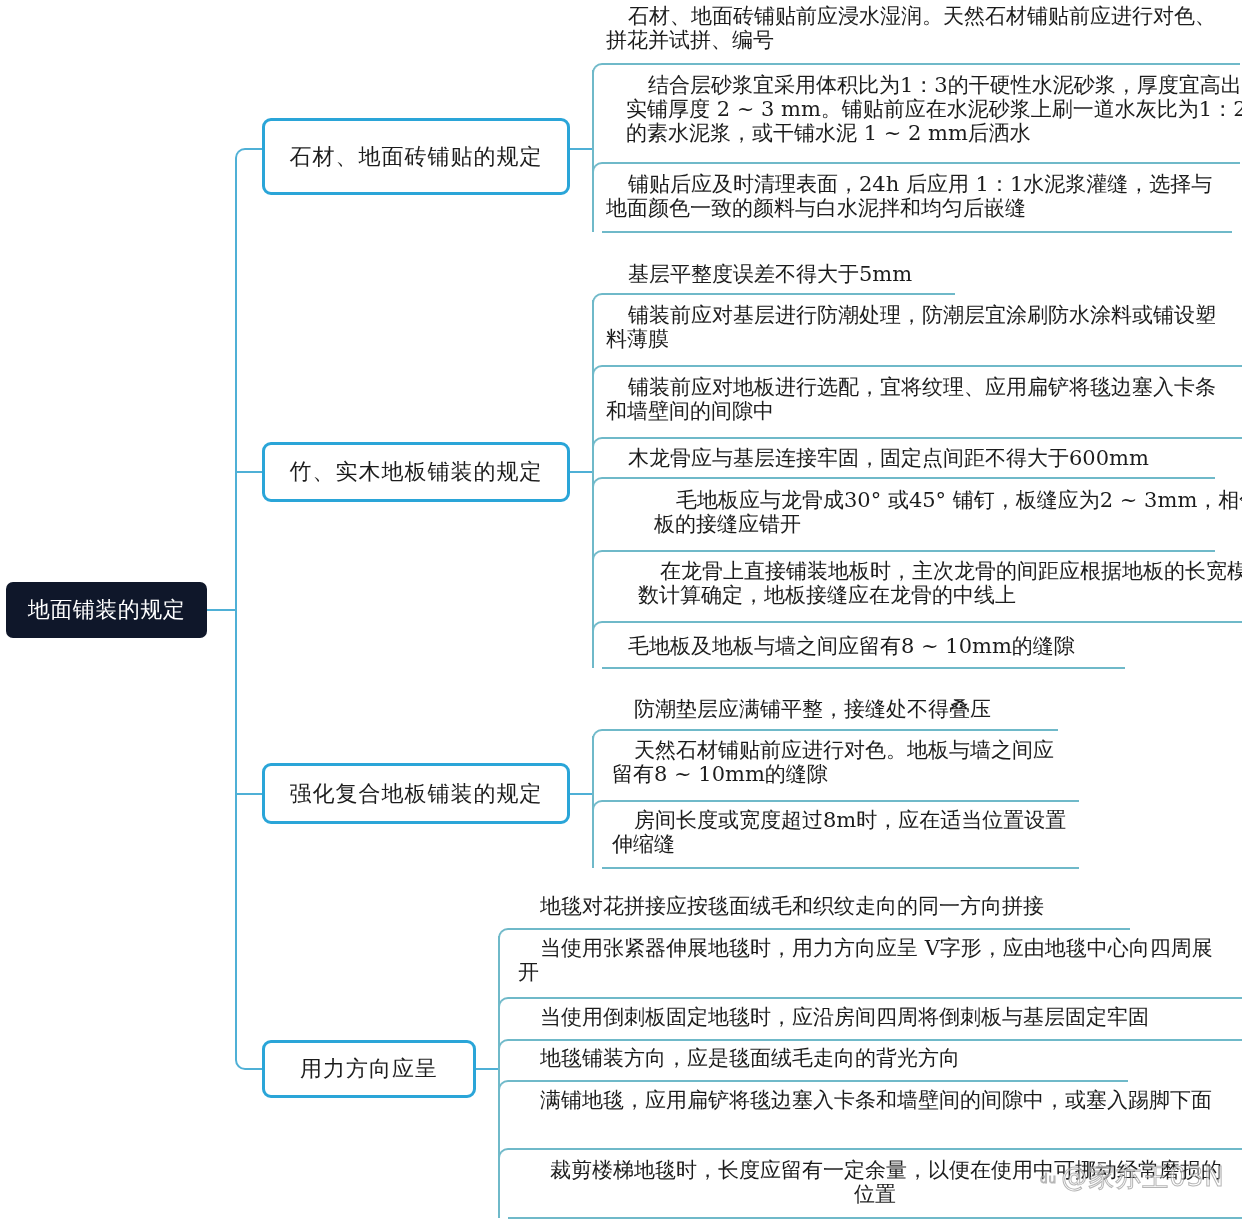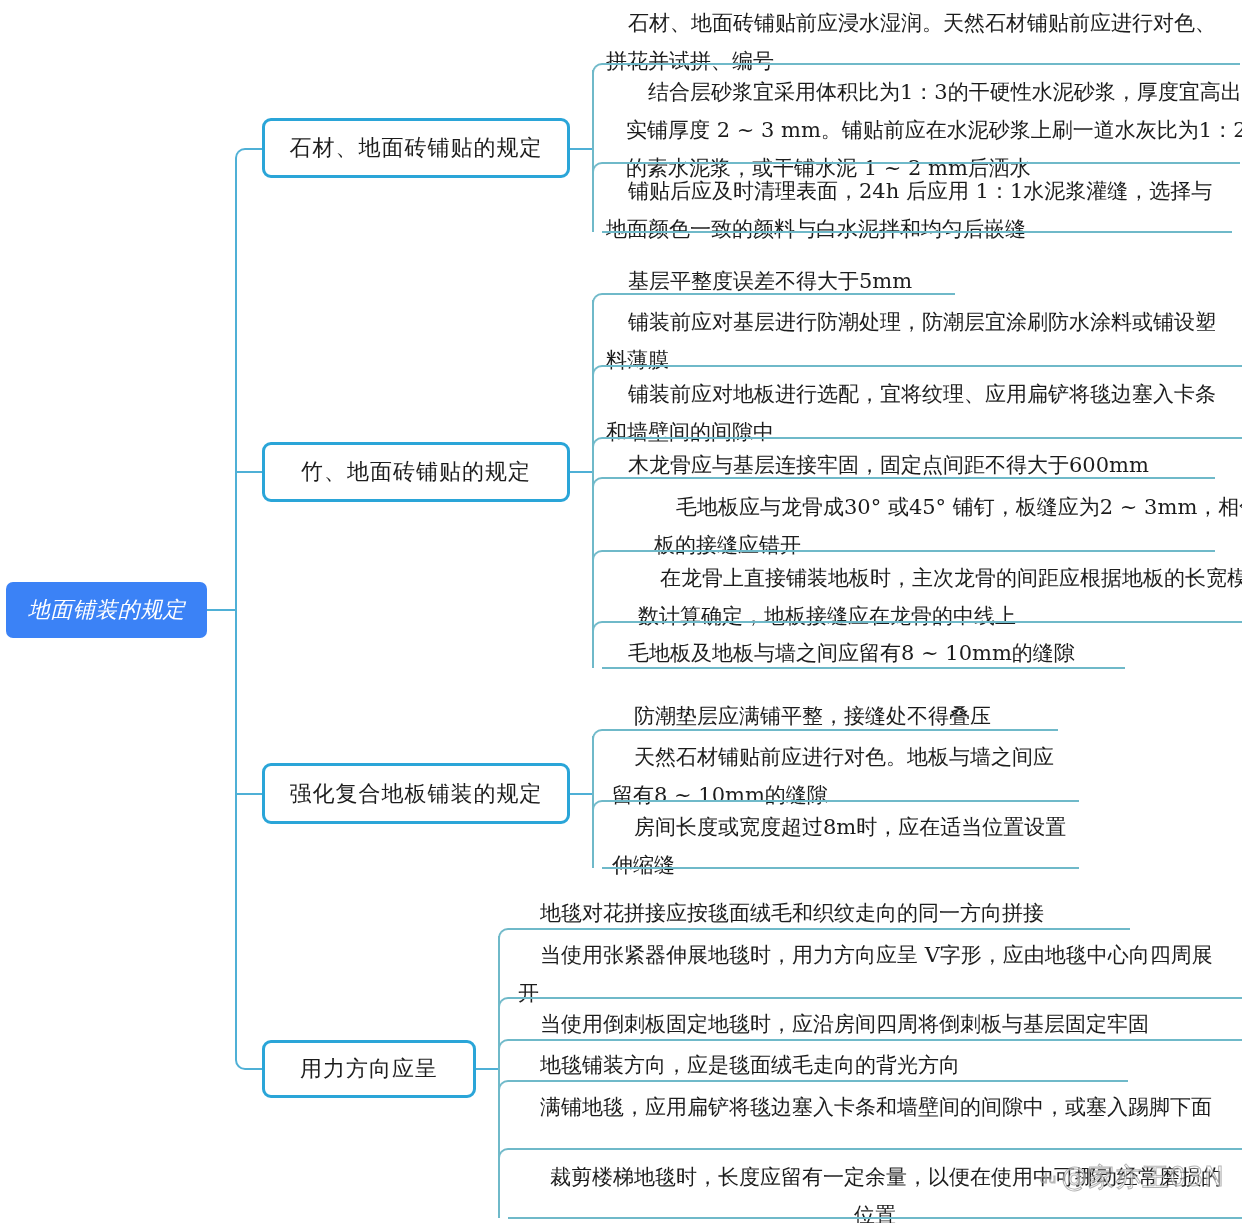--- a/index.html
+++ b/index.html
@@ -5,43 +5,42 @@
     html, body { margin: 0; padding: 0; }
     body {
       width: 1242px; height: 1223px; position: relative; overflow: hidden;
       background: #ffffff;
       font-family: "DejaVu Serif", "Liberation Serif", serif;
       color: #1c1c1c;
     }
     .line { position: absolute; background: #4fb0d6; }
     .root {
       position: absolute; left: 6px; top: 582px; width: 201px; height: 56px;
-      background: #3b82f6; border-radius: 7px; color: #ffffff;
+      background: #0f172a; border-radius: 7px; color: #ffffff;
       font-family: "DejaVu Sans", "Liberation Sans", sans-serif;
       font-size: 22px; display: flex; align-items: center; justify-content: center;
       letter-spacing: 0.5px;
-      font-style: italic;
     }
     .branch {
       position: absolute; box-sizing: border-box;
       border: 3px solid #2aa5d8; border-radius: 9px; background: #ffffff;
       font-size: 22px; display: flex; align-items: center; justify-content: center;
       letter-spacing: 1px;
     }
     .elbow {
       position: absolute; border-left: 2px solid #4fb0d6; border-top: 2px solid #4fb0d6;
       border-top-left-radius: 10px; box-sizing: border-box;
     }
     .elbow-b {
       position: absolute; border-left: 2px solid #4fb0d6; border-bottom: 2px solid #4fb0d6;
       border-bottom-left-radius: 10px; box-sizing: border-box;
     }
     .leaf {
       position: absolute; box-sizing: border-box;
-      font-size: 21px; line-height: 38px;
+      font-size: 21px; line-height: 24px;
       text-indent: 22px; padding-right: 6px;
     }
     .uline { position: absolute; height: 2px; background: #6fb9c9; }
     .lcurve {
       position: absolute; width: 12px; height: 12px; box-sizing: border-box;
       border-left: 2px solid #6fb9c9; border-top: 2px solid #6fb9c9;
       border-top-left-radius: 10px;
     }
     .vbar { position: absolute; width: 2px; background: #6fb9c9; }
     .watermark {
@@ -61,39 +60,39 @@
   <div class="root">
     <span>地面铺装的规定</span>
   </div>
   <div class="line" style="left:207px; top:609px; width:29px; height:2px;"></div>
   <div class="line" style="left:235px; top:160px; width:2px; height:898px;"></div>
   <div class="elbow" style="left:235px; top:148px; width:28px; height:14px;"></div>
   <div class="line" style="left:236px; top:471px; width:27px; height:2px;"></div>
   <div class="line" style="left:236px; top:793px; width:27px; height:2px;"></div>
   <div class="elbow-b" style="left:235px; top:1055px; width:28px; height:15px;"></div>
 
-  <div class="branch" style="left:262px; top:118px; width:308px; height:60px;">
+  <div class="branch" style="left:262px; top:118px; width:308px; height:77px;">
     <span>石材、地面砖铺贴的规定</span>
   </div>
   <div class="line" style="left:570px; top:148px; width:23px; height:2px;"></div>
   <div class="vbar" style="left:592px; top:70px; height:162px;"></div>
 
   <div class="leaf" style="left:606px; top:4px; width:630px;">石材、地面砖铺贴前应浸水湿润。天然石材铺贴前应进行对色、拼花并试拼、编号</div>
   <div class="lcurve" style="left:592px; top:63px;"></div>
   <div class="uline" style="left:602px; top:63px; width:638px;"></div>
 
   <div class="leaf" style="left:626px; top:73px; width:630px;">结合层砂浆宜采用体积比为1：3的干硬性水泥砂浆，厚度宜高出实铺厚度 2 ~ 3 mm。铺贴前应在水泥砂浆上刷一道水灰比为1：2的素水泥浆，或干铺水泥 1 ~ 2 mm后洒水</div>
   <div class="lcurve" style="left:592px; top:162px;"></div>
   <div class="uline" style="left:602px; top:162px; width:638px;"></div>
 
   <div class="leaf" style="left:606px; top:172px; width:630px;">铺贴后应及时清理表面，24h 后应用 1：1水泥浆灌缝，选择与地面颜色一致的颜料与白水泥拌和均匀后嵌缝</div>
   <div class="uline" style="left:602px; top:231px; width:630px;"></div>
 
   <div class="branch" style="left:262px; top:442px; width:308px; height:60px;">
-    <span>竹、地面砖铺贴的规定</span>
+    <span>竹、实木地板铺装的规定</span>
   </div>
   <div class="line" style="left:570px; top:471px; width:23px; height:2px;"></div>
   <div class="vbar" style="left:592px; top:300px; height:368px;"></div>
 
   <div class="leaf" style="left:606px; top:262px; width:630px;">基层平整度误差不得大于5mm</div>
   <div class="lcurve" style="left:592px; top:293px;"></div>
   <div class="uline" style="left:602px; top:293px; width:353px;"></div>
 
   <div class="leaf" style="left:606px; top:303px; width:630px;">铺装前应对基层进行防潮处理，防潮层宜涂刷防水涂料或铺设塑料薄膜</div>
   <div class="lcurve" style="left:592px; top:365px;"></div>

